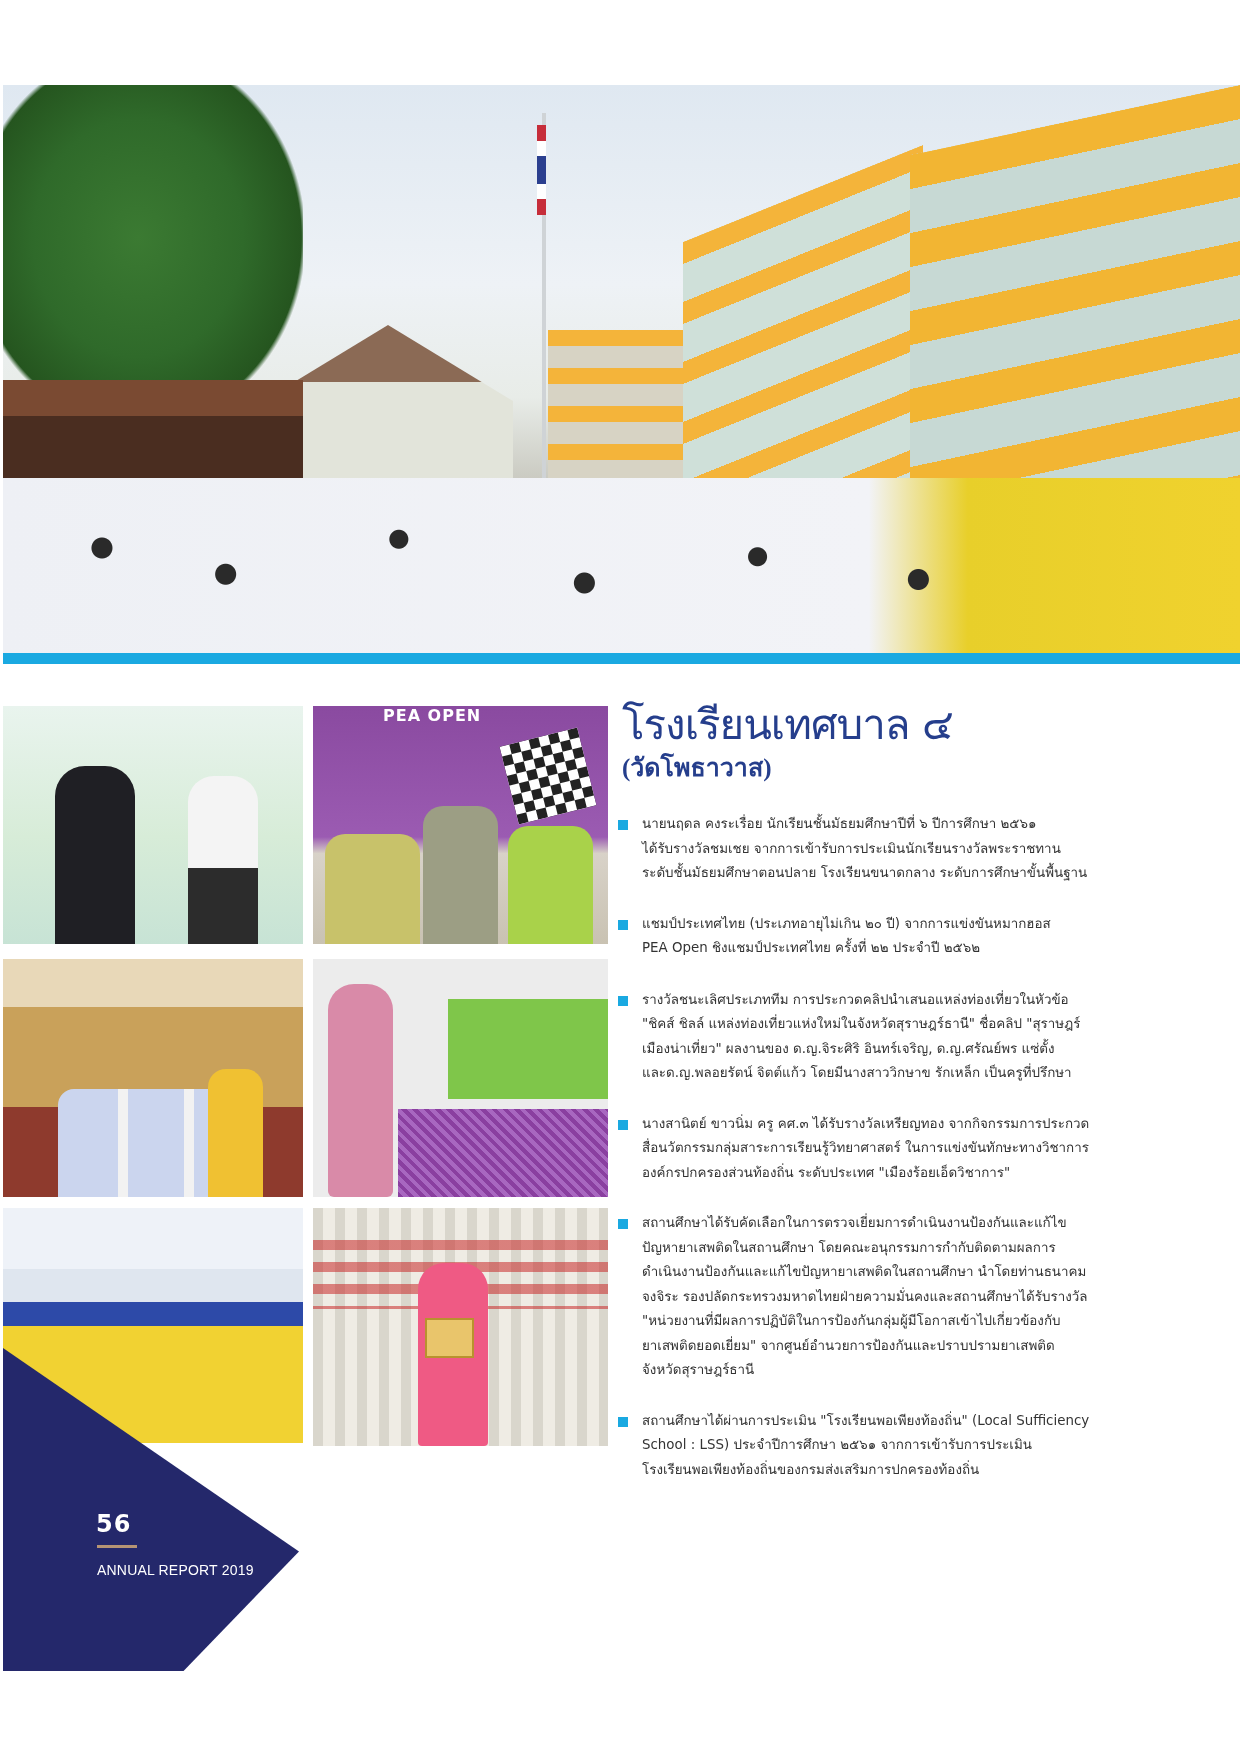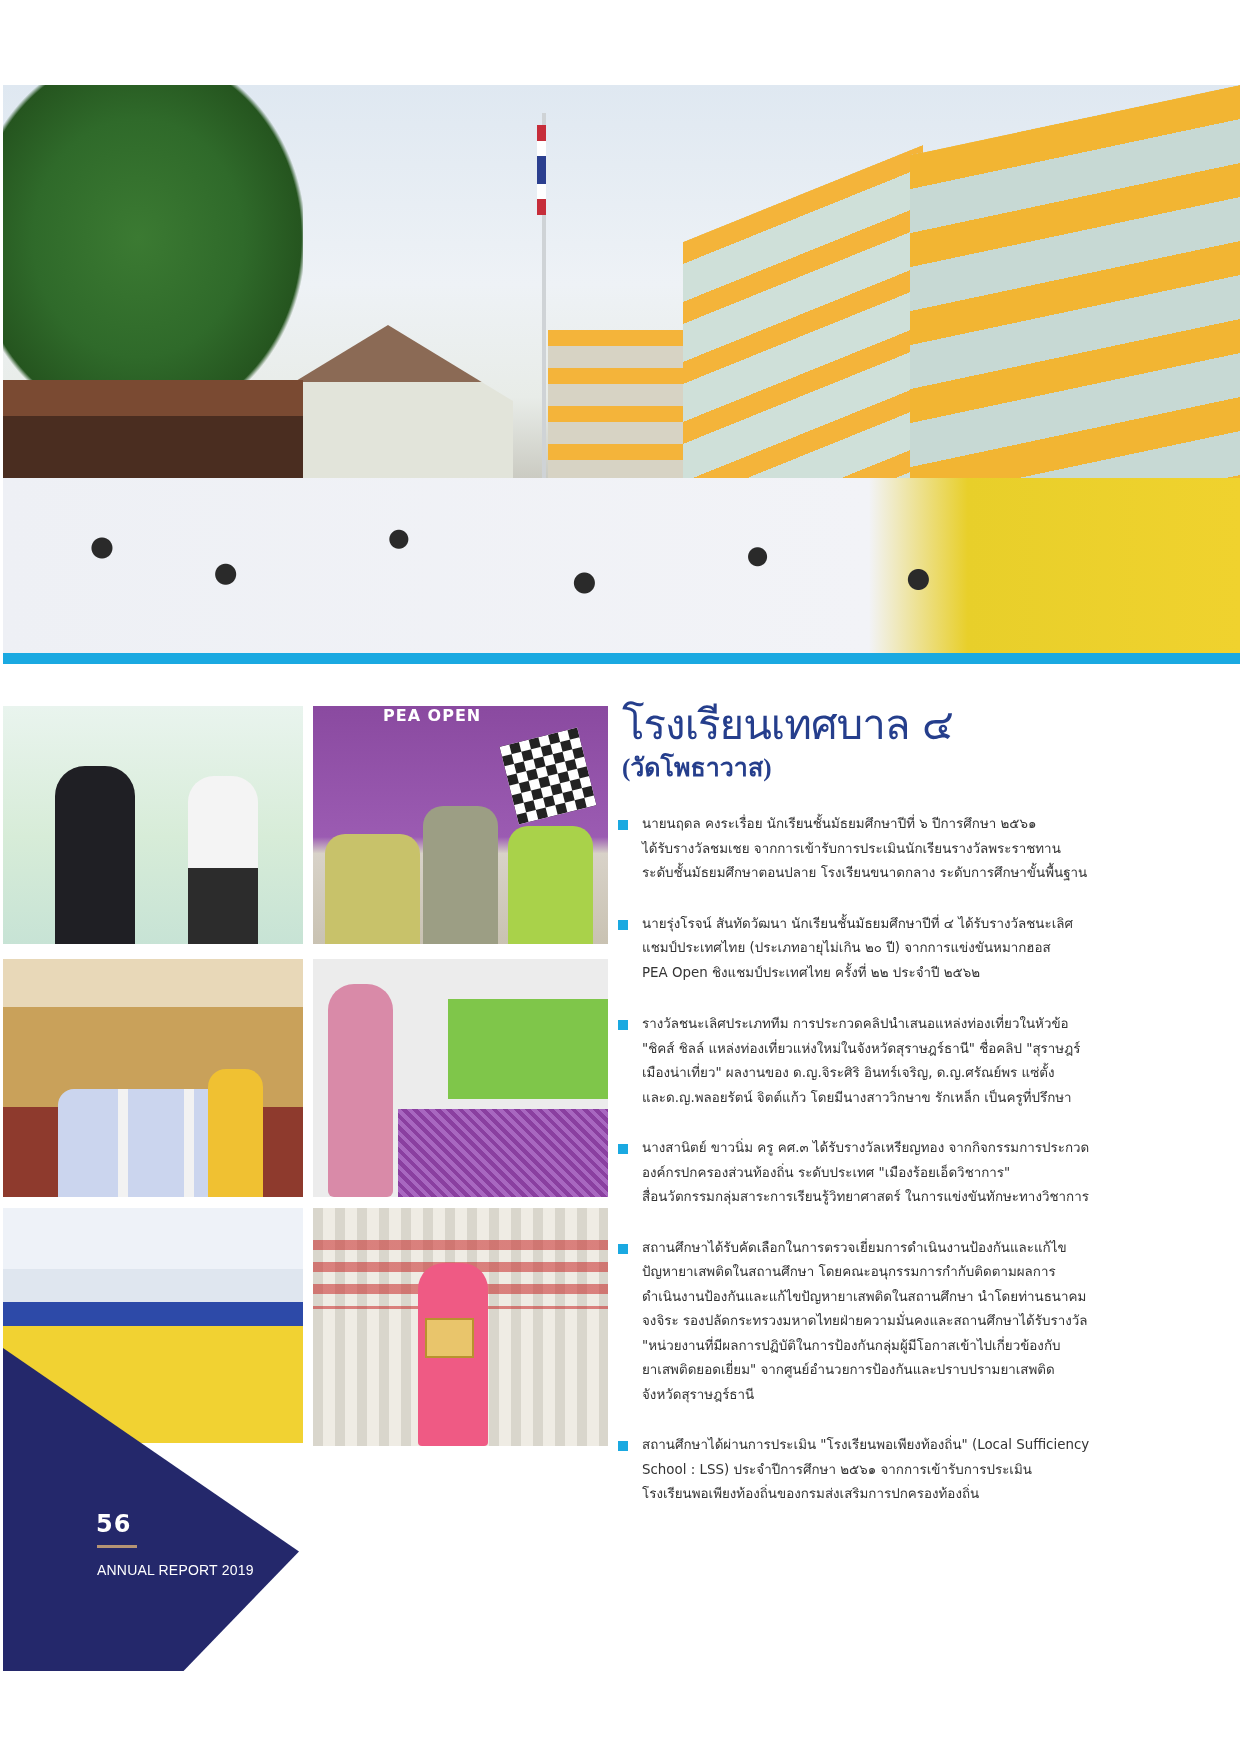--- a/index.html
+++ b/index.html
@@ -183,36 +183,35 @@
 
 <ul class="bullets">
   <li class="b1">
     <span class="sq"></span>
     <div>นายนฤดล  คงระเรื่อย นักเรียนชั้นมัธยมศึกษาปีที่ ๖ ปีการศึกษา ๒๕๖๑</div>
     <div>ได้รับรางวัลชมเชย จากการเข้ารับการประเมินนักเรียนรางวัลพระราชทาน</div>
     <div>ระดับชั้นมัธยมศึกษาตอนปลาย โรงเรียนขนาดกลาง ระดับการศึกษาขั้นพื้นฐาน</div>
   </li>
   <li class="b2">
     <span class="sq"></span>
-    <div>นายรุ่งโรจน์  สันทัดวัฒนา นักเรียนชั้นมัธยมศึกษาปีที่ ๔ ได้รับรางวัลชนะเลิศ</div>
     <div>แชมป์ประเทศไทย (ประเภทอายุไม่เกิน ๒๐ ปี) จากการแข่งขันหมากฮอส</div>
     <div>PEA Open ชิงแชมป์ประเทศไทย ครั้งที่ ๒๒ ประจำปี ๒๕๖๒</div>
   </li>
   <li class="b3">
     <span class="sq"></span>
     <div>รางวัลชนะเลิศประเภททีม การประกวดคลิปนำเสนอแหล่งท่องเที่ยวในหัวข้อ</div>
     <div>"ชิคส์ ชิลล์ แหล่งท่องเที่ยวแห่งใหม่ในจังหวัดสุราษฎร์ธานี" ชื่อคลิป "สุราษฎร์</div>
     <div>เมืองน่าเที่ยว" ผลงานของ ด.ญ.จิระศิริ อินทร์เจริญ,  ด.ญ.ศรัณย์พร แซ่ตั้ง</div>
     <div>และด.ญ.พลอยรัตน์ จิตต์แก้ว โดยมีนางสาววิกษาข รักเหล็ก เป็นครูที่ปรึกษา</div>
   </li>
   <li class="b4">
     <span class="sq"></span>
     <div>นางสานิตย์  ขาวนิ่ม  ครู คศ.๓ ได้รับรางวัลเหรียญทอง จากกิจกรรมการประกวด</div>
+    <div>สื่อนวัตกรรมกลุ่มสาระการเรียนรู้วิทยาศาสตร์  ในการแข่งขันทักษะทางวิชาการ</div>
     <div>องค์กรปกครองส่วนท้องถิ่น ระดับประเทศ "เมืองร้อยเอ็ดวิชาการ"</div>
-    <div>สื่อนวัตกรรมกลุ่มสาระการเรียนรู้วิทยาศาสตร์  ในการแข่งขันทักษะทางวิชาการ</div>
   </li>
   <li class="b5">
     <span class="sq"></span>
     <div>สถานศึกษาได้รับคัดเลือกในการตรวจเยี่ยมการดำเนินงานป้องกันและแก้ไข</div>
     <div>ปัญหายาเสพติดในสถานศึกษา โดยคณะอนุกรรมการกำกับติดตามผลการ</div>
     <div>ดำเนินงานป้องกันและแก้ไขปัญหายาเสพติดในสถานศึกษา  นำโดยท่านธนาคม</div>
     <div>จงจิระ รองปลัดกระทรวงมหาดไทยฝ่ายความมั่นคงและสถานศึกษาได้รับรางวัล</div>
     <div>"หน่วยงานที่มีผลการปฏิบัติในการป้องกันกลุ่มผู้มีโอกาสเข้าไปเกี่ยวข้องกับ</div>
     <div>ยาเสพติดยอดเยี่ยม" จากศูนย์อำนวยการป้องกันและปราบปรามยาเสพติด</div>
     <div>จังหวัดสุราษฎร์ธานี</div>

